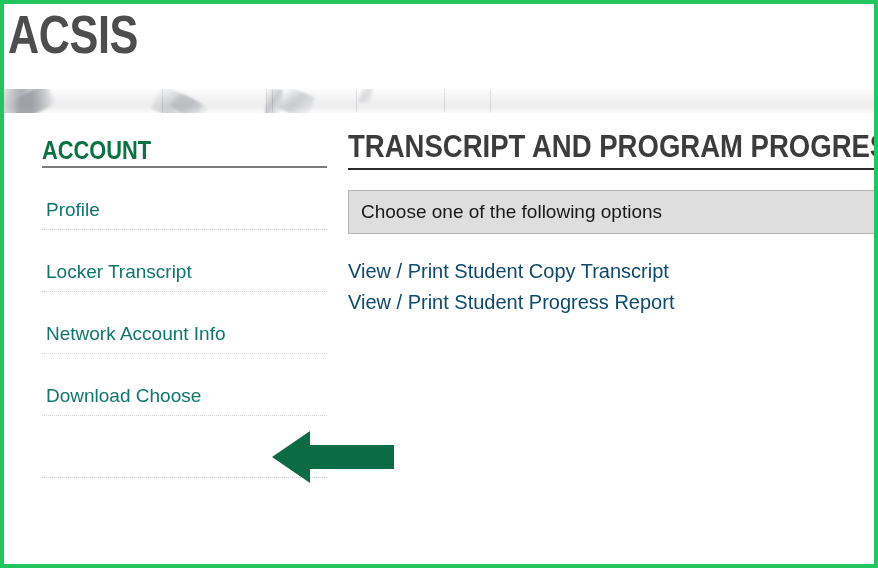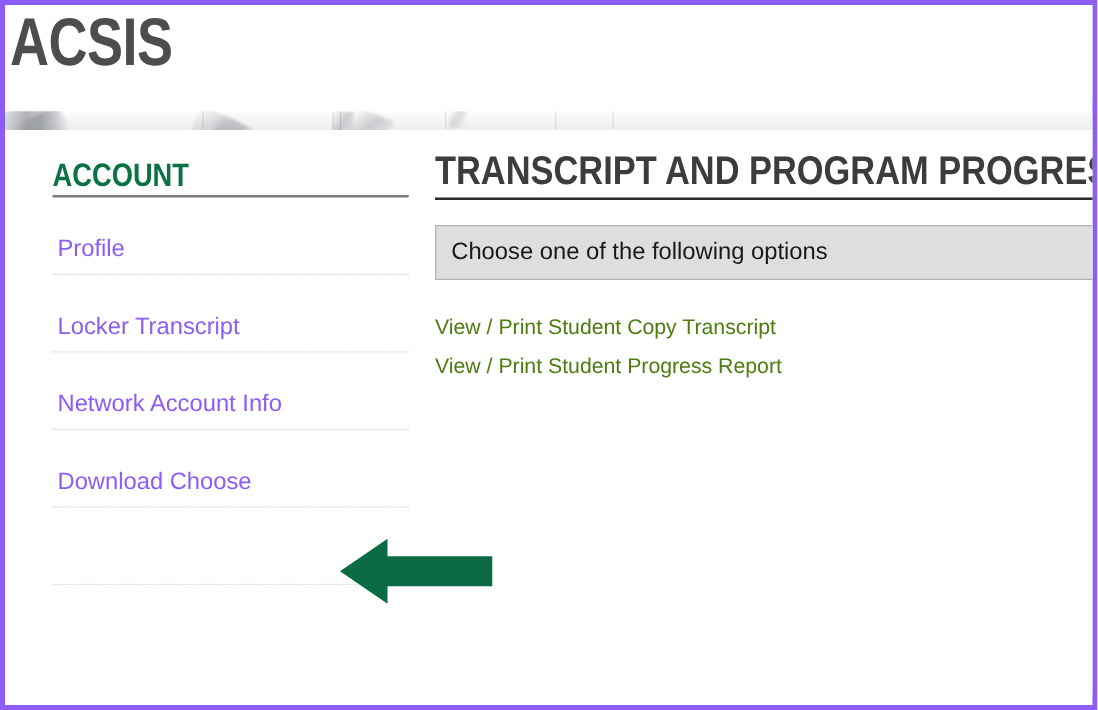--- a/index.html
+++ b/index.html
@@ -12,21 +12,21 @@
     font-family: "Liberation Sans", sans-serif;
     -webkit-font-smoothing: antialiased;
   }
 
   #screenshot {
     position: relative;
     width: 878px;
     height: 568px;
     box-sizing: border-box;
     background: #ffffff;
-    border: 4px solid #8b5cf6;
+    border: 4px solid #22c55e;
     overflow: hidden;
   }
 
   
   .masthead {
     position: absolute;
     left: 0;
     top: 0;
     width: 870px;
     height: 76px;
@@ -76,21 +76,21 @@
   .smudge-c { left: 150px; top: 4px;  width: 46px; height: 26px; transform: rotate(24deg); opacity: .55; }
   .smudge-d { left: 168px; top: 9px;  width: 34px; height: 18px; transform: rotate(34deg); opacity: .45; }
   .smudge-e { left: 262px; top: 0px;  width: 16px; height: 26px; transform: rotate(6deg); opacity: .60; }
   .smudge-f { left: 278px; top: 2px;  width: 30px; height: 24px; transform: rotate(22deg); opacity: .55; }
   .smudge-g { left: 356px; top: -2px; width: 12px; height: 16px; transform: rotate(10deg); opacity: .40; }
 
   
   .page-body {
     position: absolute;
     left: 0;
-    top: 100px;
+    top: 110px;
     width: 870px;
     height: 450px;
     background: #ffffff;
   }
 
   
   .sidebar {
     position: absolute;
     left: 38px;
     top: 22px;
@@ -108,21 +108,21 @@
     white-space: nowrap;
   }
   .sidebar-heading-rule {
     margin-top: 2px;
     height: 2px;
     background: #7c7c7c;
     width: 285px;
   }
   .sidebar-item {
     font-size: 19px;
-    color: #8b5cf6;
+    color: #0f766e;
     line-height: 23px;
     padding: 7px 0 8px 4px;
     border-bottom: 1px dotted #d2d2d4;
     cursor: pointer;
     white-space: pre-line;
   }
 
   
   .main {
     position: absolute;
@@ -157,22 +157,22 @@
     padding: 9px 12px 10px 12px;
     font-size: 19px;
     color: #19191a;
     line-height: 23px;
   }
   .link-list {
     margin-top: 22px;
   }
   .content-link {
     display: block;
-    font-size: 17px;
-    color: #4d7c0f;
+    font-size: 20px;
+    color: #0c4a6e;
     line-height: 31px;
     text-decoration: none;
     white-space: nowrap;
     cursor: pointer;
   }
 
   
   .annotation-arrow {
     position: absolute;
     left: 268px;

